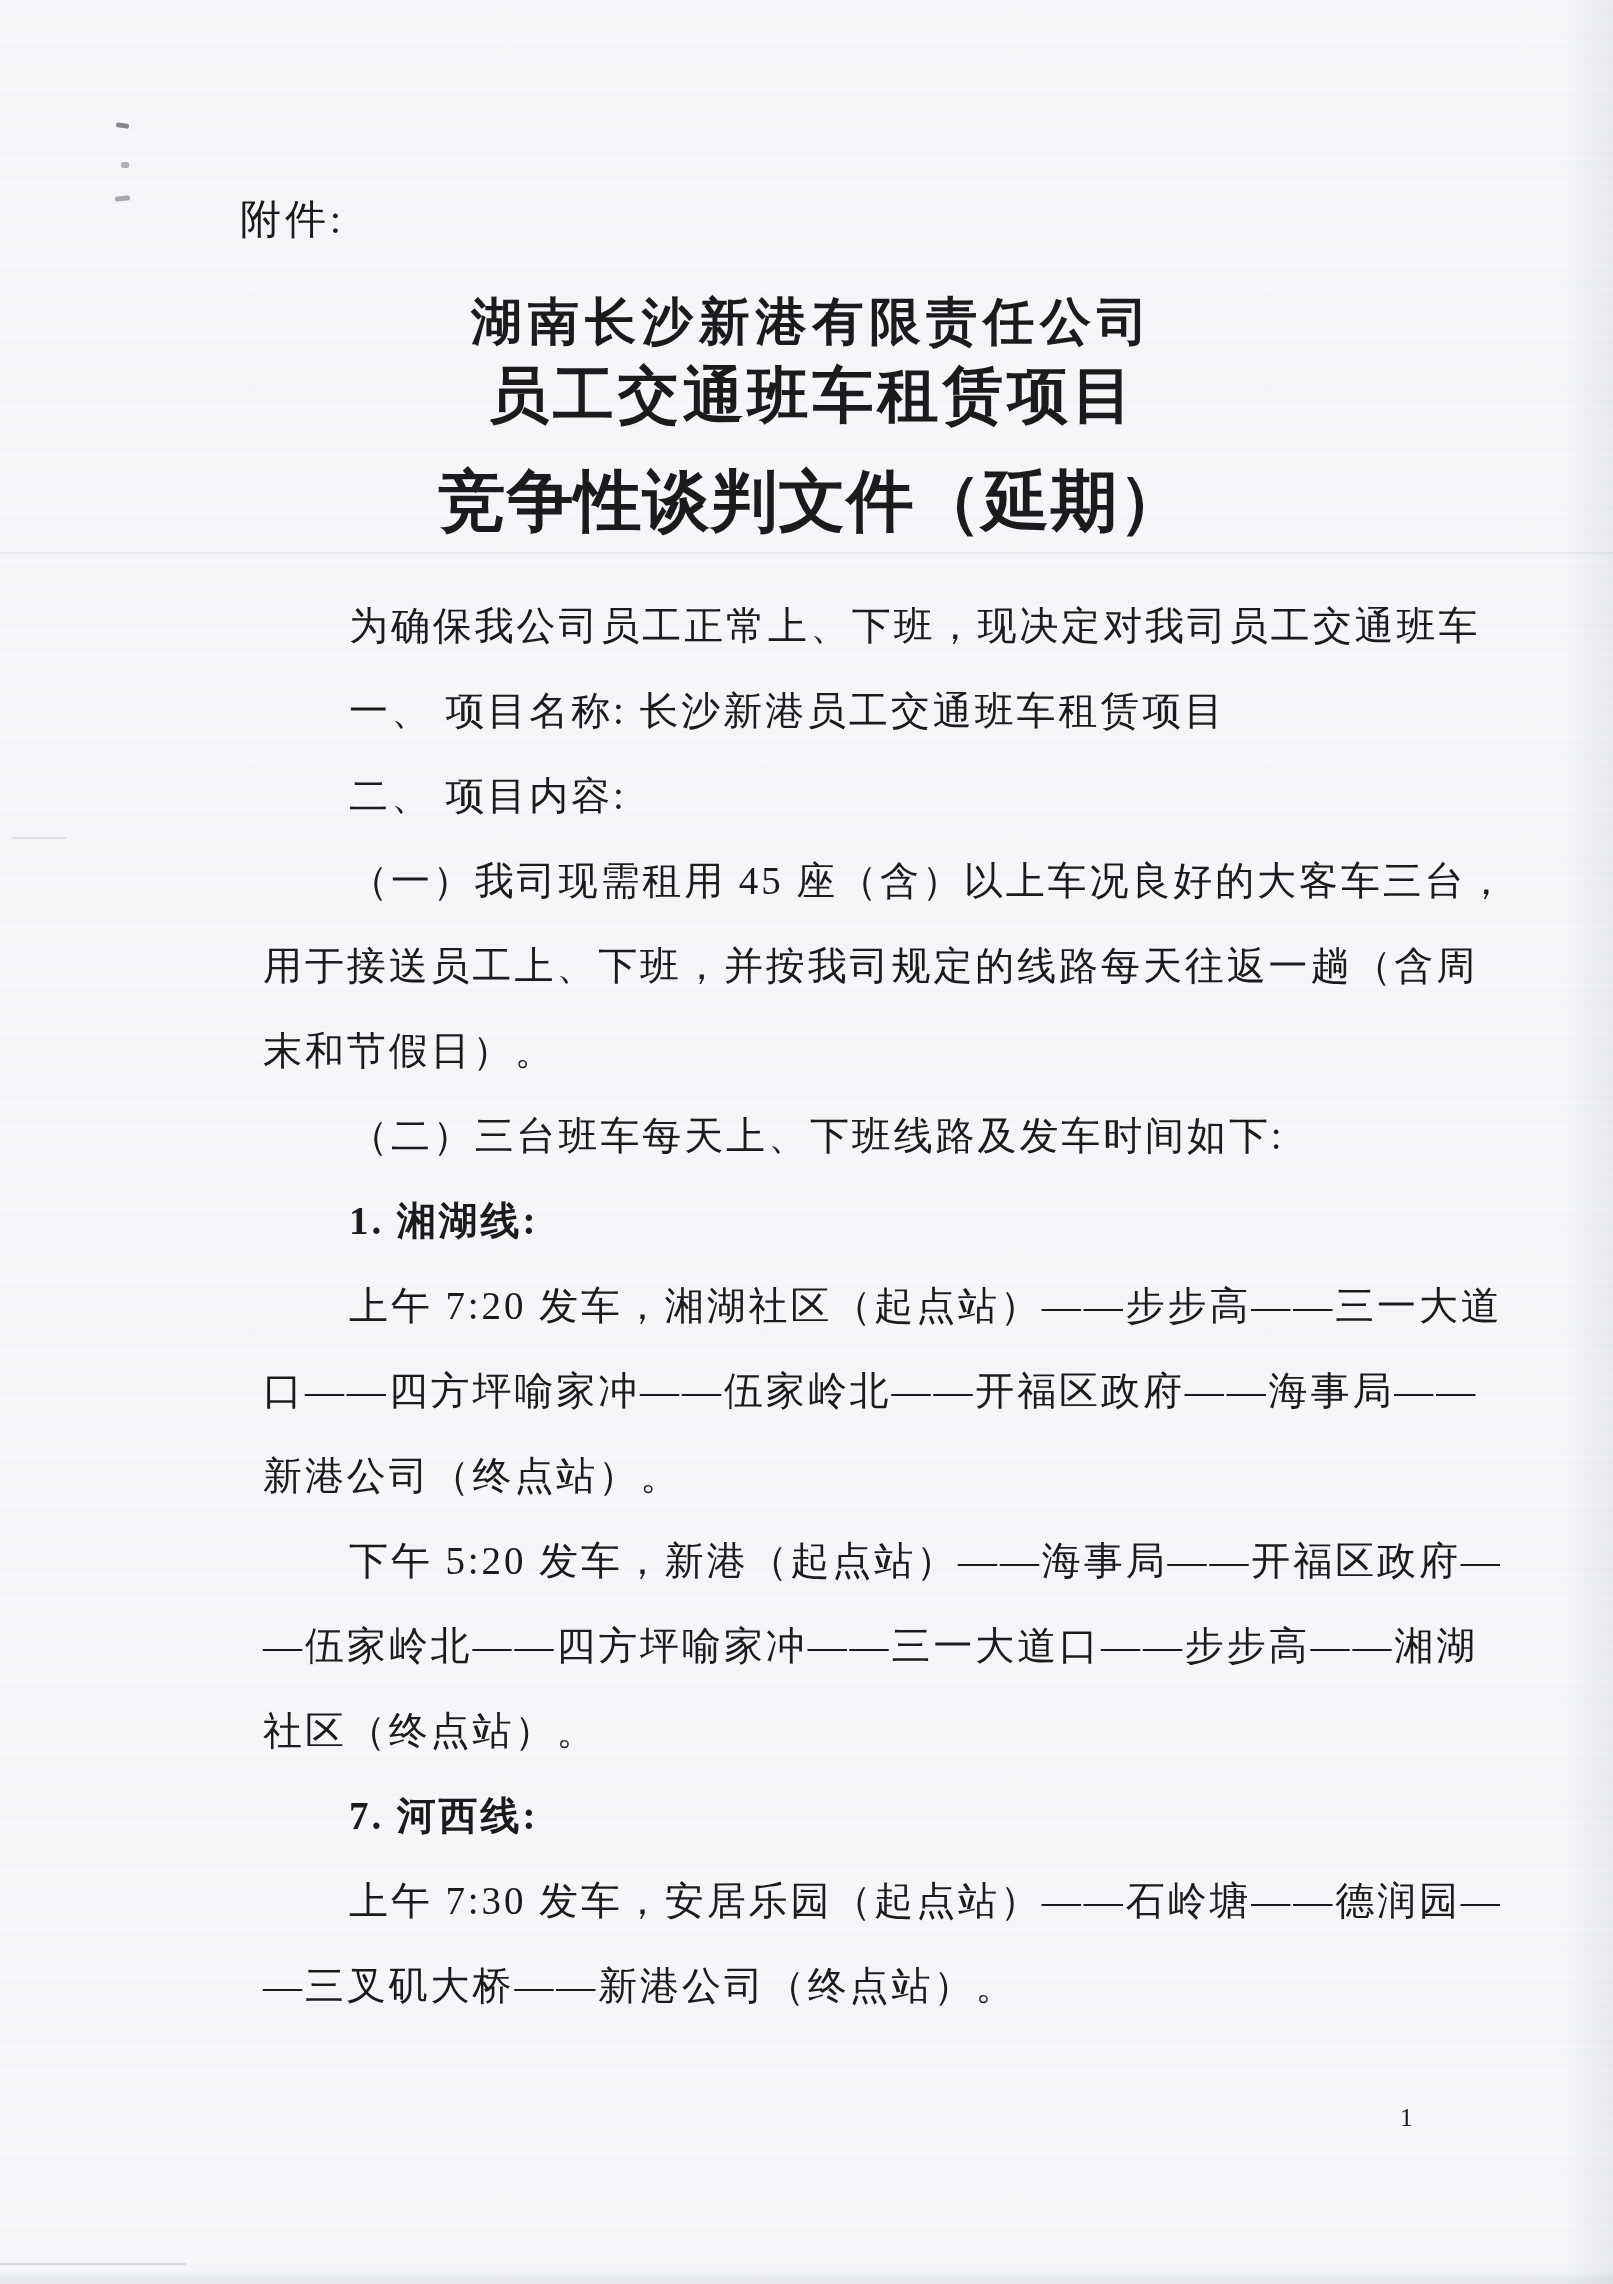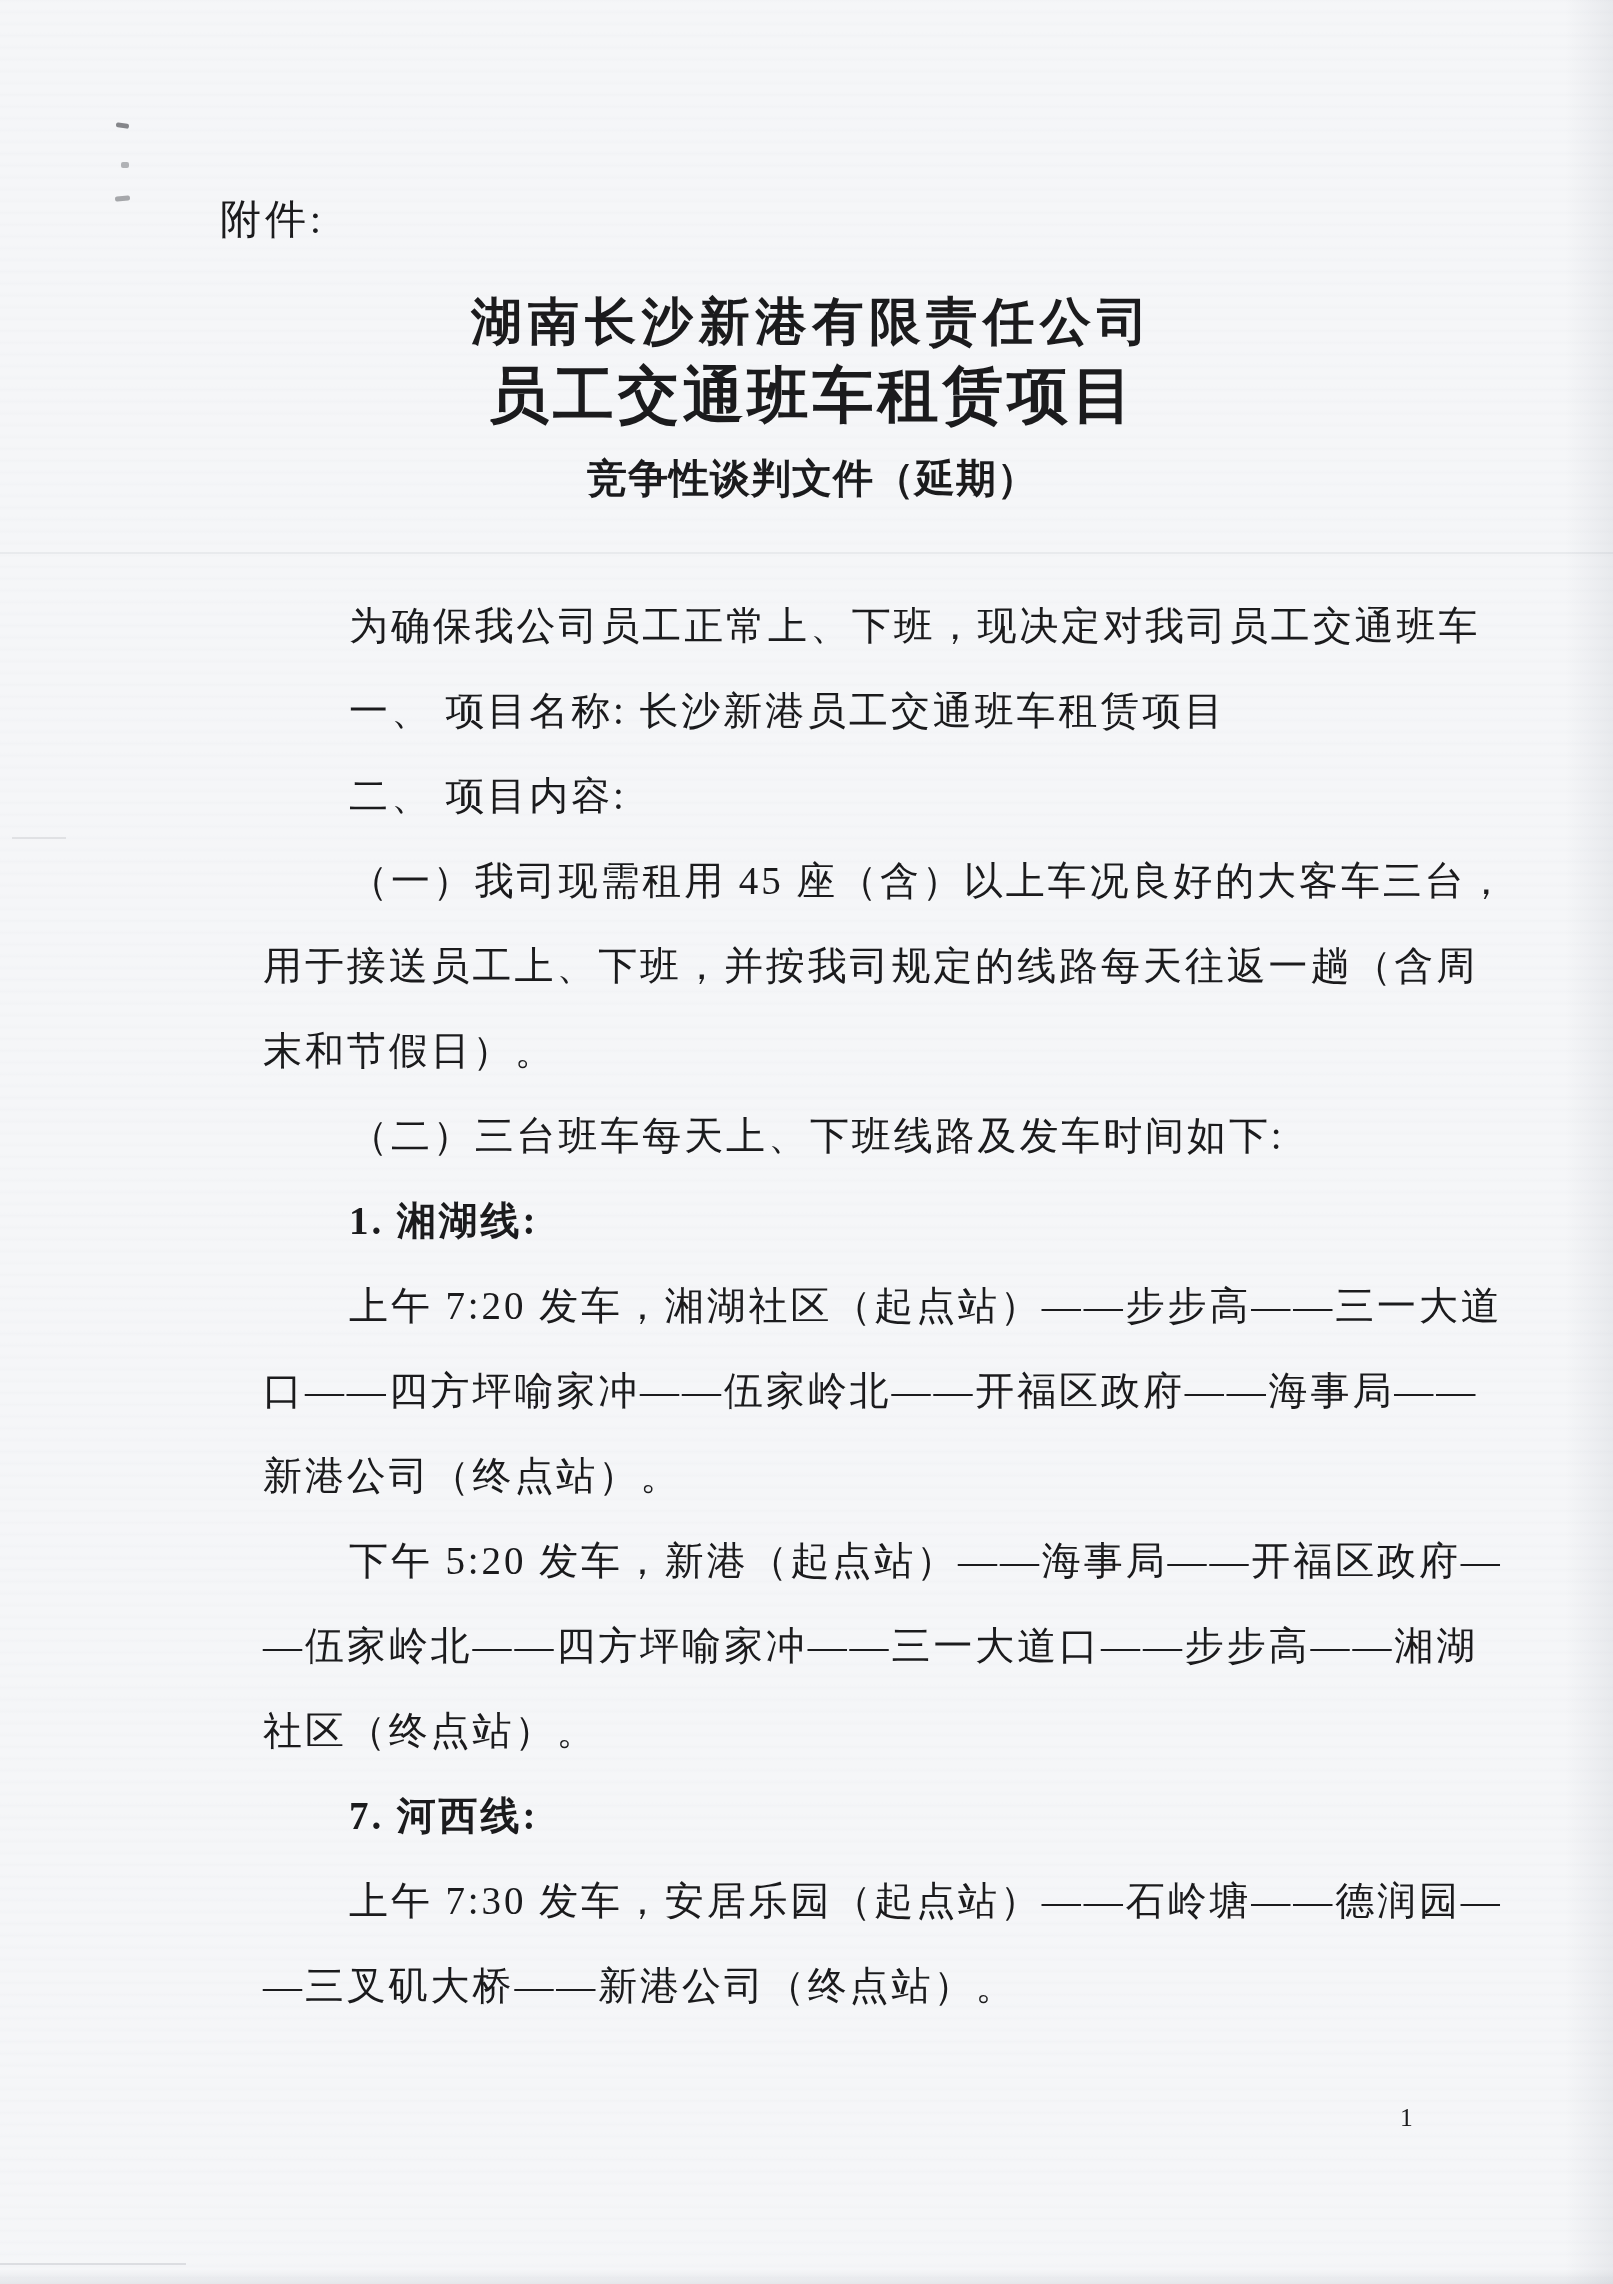--- a/index.html
+++ b/index.html
@@ -25,21 +25,21 @@
     background:
       linear-gradient(to right, rgba(255,255,255,0) 97%, rgba(150,156,168,0.14) 100%),
       linear-gradient(to bottom, rgba(255,255,255,0) 99.3%, rgba(150,156,168,0.18) 100%),
       repeating-linear-gradient(to bottom,
         rgba(215,218,224,0.10) 0px, rgba(255,255,255,0) 2.9px,
         rgba(255,255,255,0) 8.8px, rgba(222,225,230,0.08) 11.8px);
     pointer-events: none;
   }
   .attachment-label {
     position: absolute;
-    left: 220px;
+    left: 240px;
     top: 192px;
     font-size: 41px;
     letter-spacing: 3.9px;
     white-space: nowrap;
   }
   .title-block {
     position: absolute;
     left: 222px;
     top: 292px;
     width: 1181px;
@@ -54,25 +54,25 @@
   }
   .title-line-2 {
     font-size: 61px;
     font-weight: bold;
     letter-spacing: 3.9px;
     line-height: 74px;
     margin-top: 6px;
     white-space: nowrap;
   }
   .title-line-3 {
-    font-size: 40px;
+    font-size: 67px;
     font-weight: bold;
     letter-spacing: 1px;
     line-height: 78px;
-    margin-top: 7px;
+    margin-top: 29px;
     white-space: nowrap;
   }
   .body-block {
     position: absolute;
     left: 235px;
     top: 583px;
     width: 1186px;
     margin-left: 28px;
   }
   .body-line {

